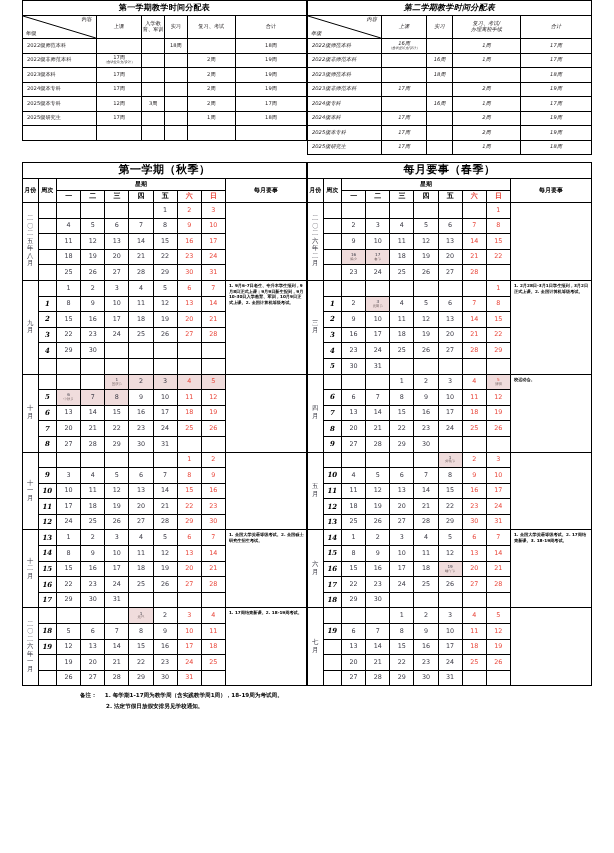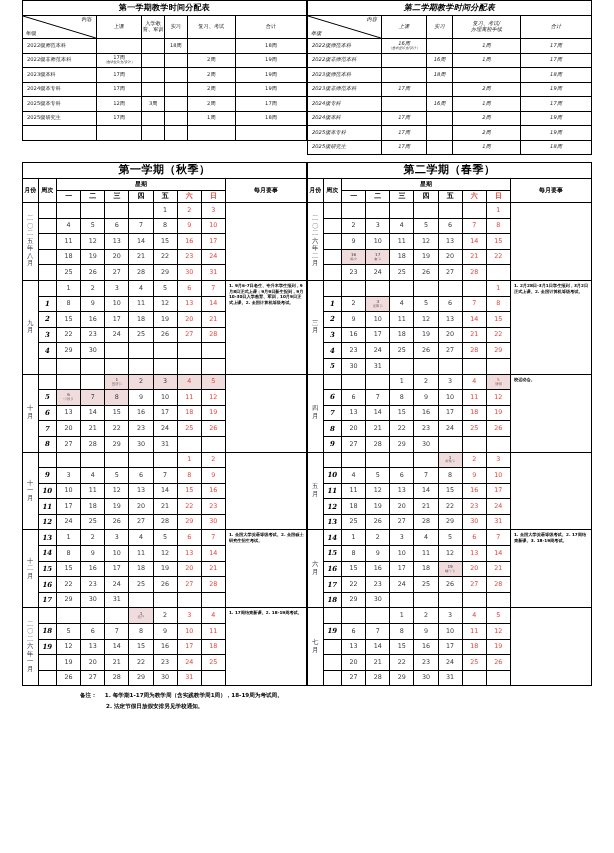--- a/index.html
+++ b/index.html
@@ -648,21 +648,21 @@
             <col style="width:8.5%">
             <col style="width:8.5%">
             <col style="width:8.5%">
             <col style="width:8.5%">
             <col style="width:8.5%">
             <col style="width:8.5%">
             <col style="width:28.5%">
           </colgroup>
           <tbody>
             <tr>
-              <td class="cal-title" colspan="10">第二学期（春季）</td>
+              <td class="cal-title" colspan="10">每月要事（春季）</td>
             </tr>
             <tr class="cal-sub-head">
           <td rowspan="2">月份</td>
           <td rowspan="2">周次</td>
           <td colspan="7">星期</td>
           <td rowspan="2">每月要事</td>
         </tr>
             <tr class="wk-head">
               <td class="">一</td>
               <td class="">二</td>

